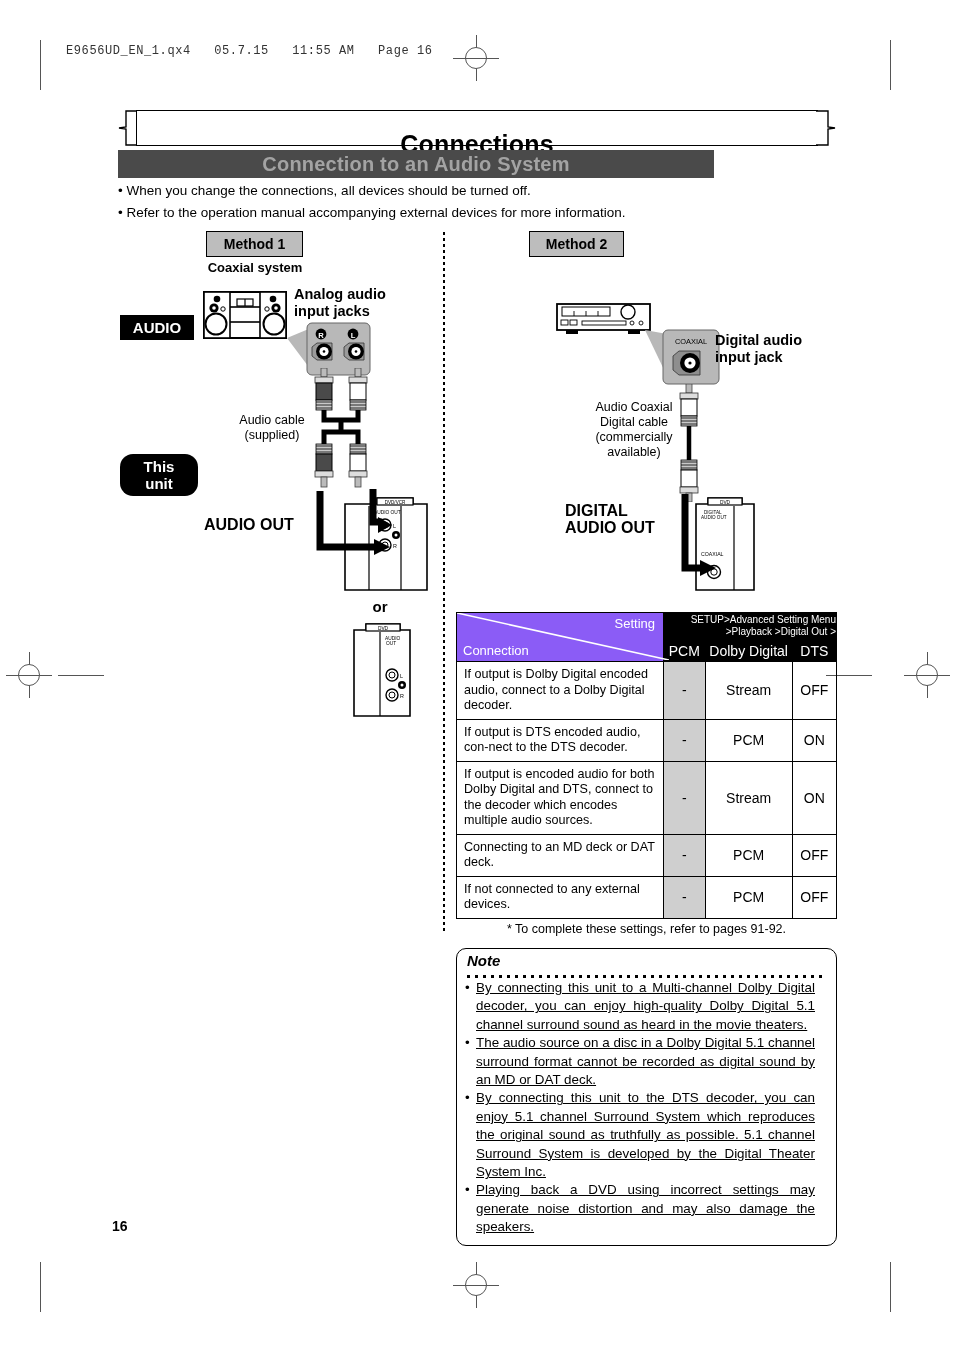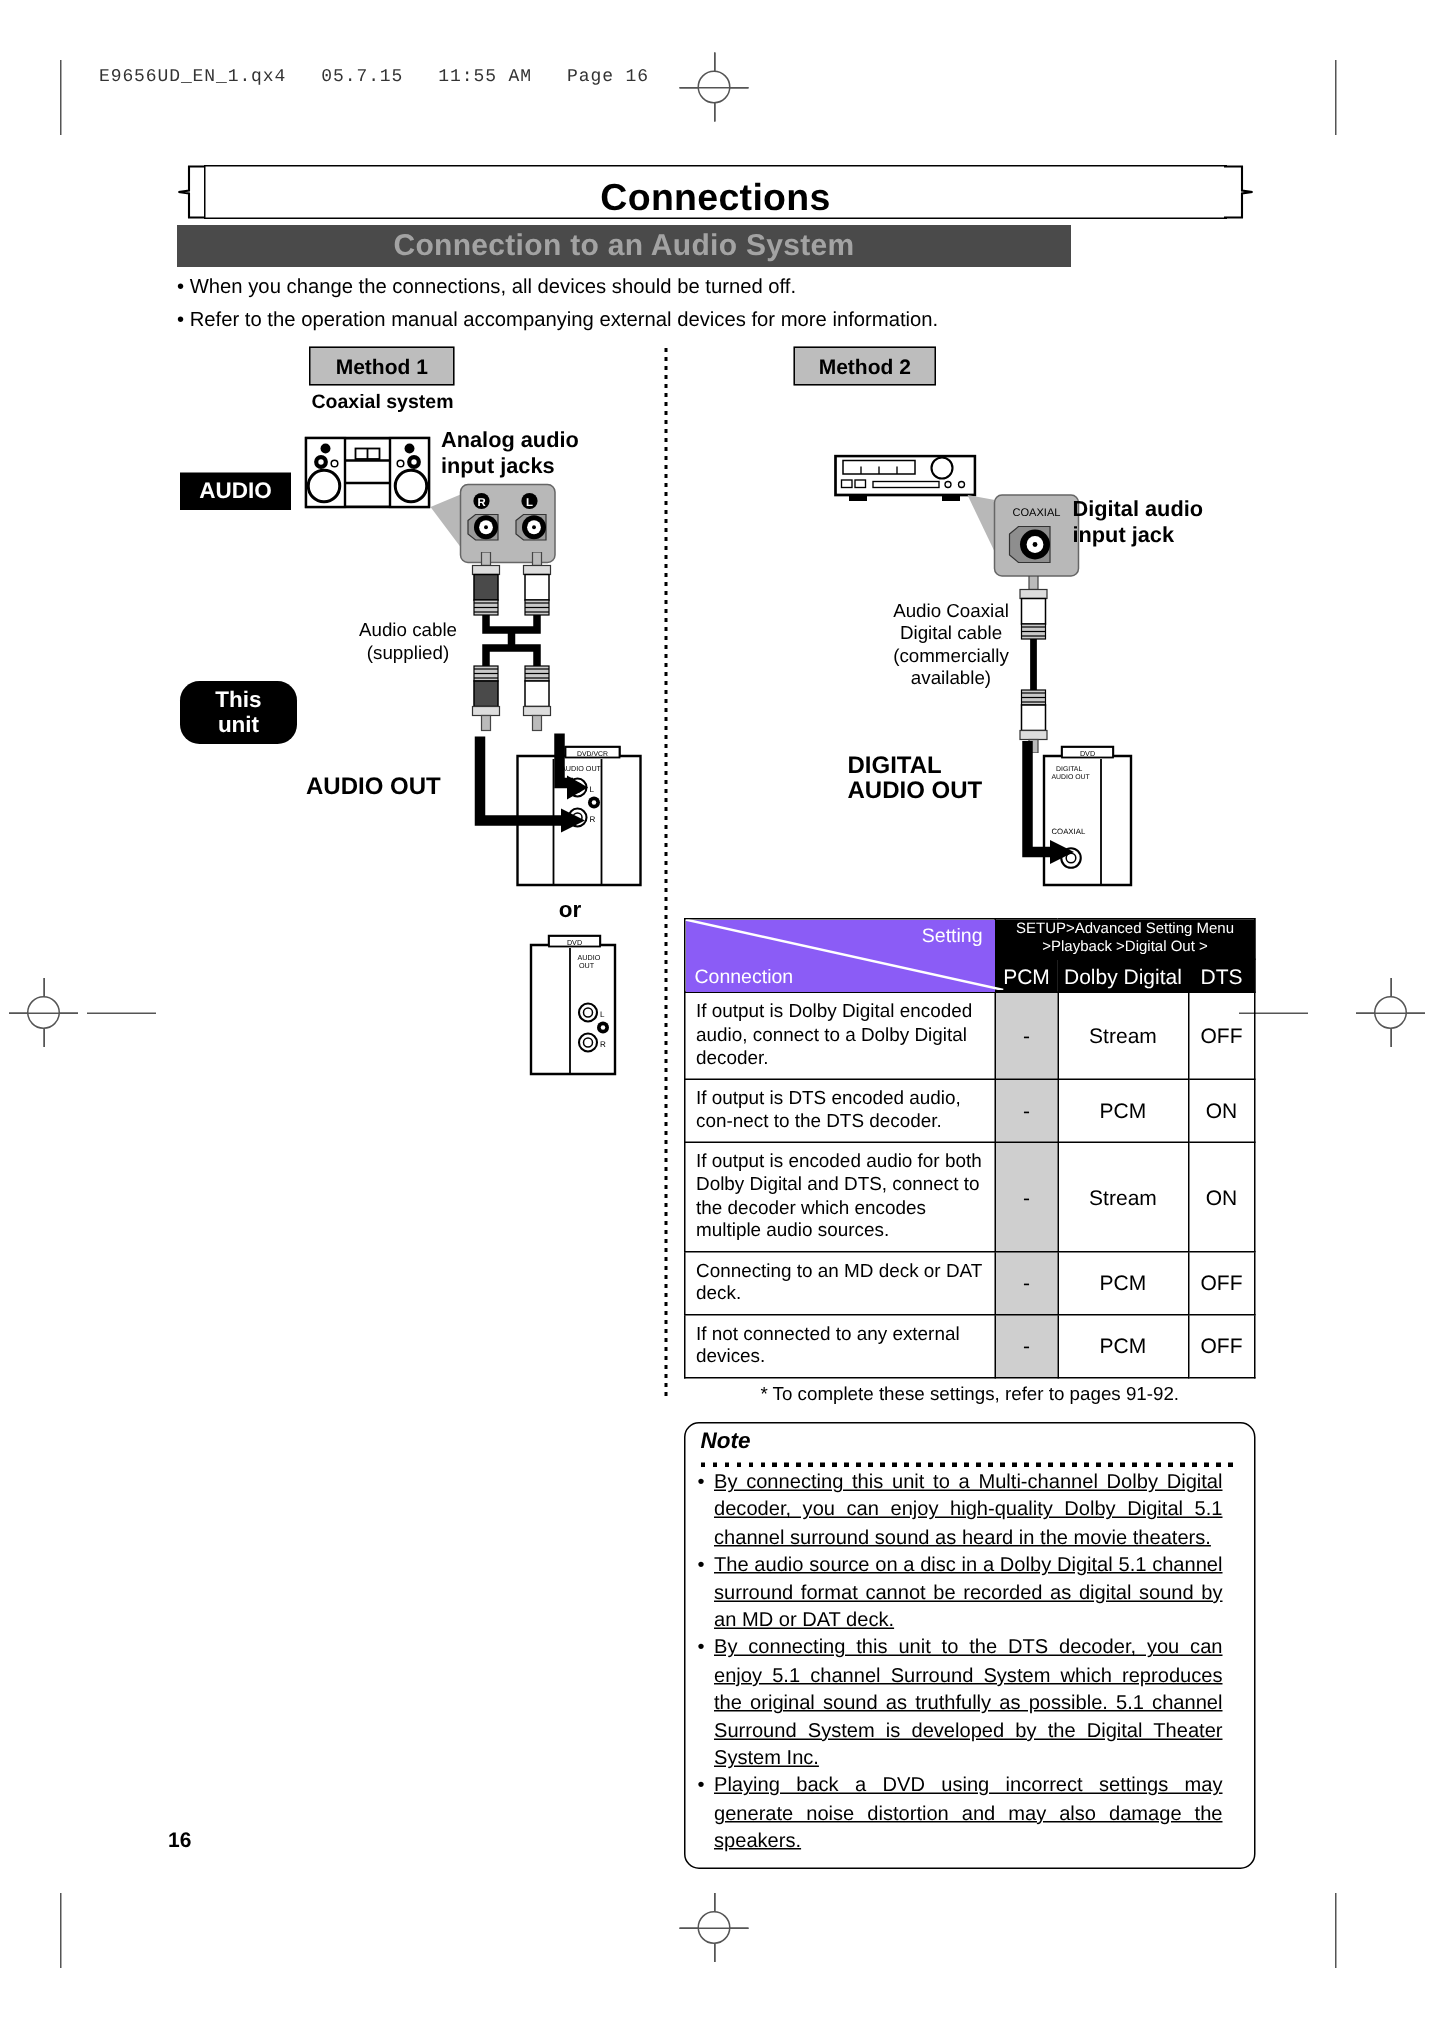--- a/index.html
+++ b/index.html
@@ -35,21 +35,21 @@
     border:1.4px solid #000;background:#fff;box-sizing:border-box;
   }
   .chapter .cap{
     position:absolute;top:0;width:20px;height:36px;
   }
   .chapter .cap.l{left:0;}
   .chapter .cap.r{right:0;}
   .chapter .cap svg{display:block;}
   .chapter h1{
     position:absolute;left:0;right:0;top:0;height:36px;line-height:36px;
-    margin:4px;text-align:center;font-size:25px;font-weight:bold;letter-spacing:.2px;
+    margin:16px;text-align:center;font-size:25px;font-weight:bold;letter-spacing:.2px;
   }
 
   .sectionbar{
     position:absolute;left:118px;top:150px;width:596px;height:28px;
     background:#4a4a4a;color:#a3a3a3;text-align:center;
     font-size:20px;font-weight:bold;line-height:28px;letter-spacing:.2px;
   }
 
   .bullets{position:absolute;left:118px;top:183px;width:730px;}
   .bullets p{margin:0 0 6px 0;font-size:13.5px;line-height:16px;}
@@ -433,21 +433,21 @@
   <table class="tbl">
     <tbody>
         <tr>
       <td class="hd-diag" rowspan="2">
         <svg class="slash" width="212" height="47" viewBox="0 0 212 47" preserveAspectRatio="none">
               <line x1="0" y1="0" x2="212" y2="47" stroke="#fff" stroke-width="1.6"></line>
             </svg>
         <span class="setting">Setting</span>
         <span class="conn">Connection</span>
       </td>
-      <td class="hd-menu" colspan="3" style="white-space:pre-line;">SETUP&gt;Advanced Setting Menu
+      <td class="hd-menu" colspan="3" style="white-space:pre-line;text-align:right;">SETUP&gt;Advanced Setting Menu
 &gt;Playback &gt;Digital Out &gt;</td>
     </tr>
     <tr>
       <td class="hd-col c-pcm">PCM</td>
       <td class="hd-col c-dd">Dolby Digital</td>
       <td class="hd-col c-dts">DTS</td>
     </tr>
 
     <tr>
       <td class="desc">If output is Dolby Digital encoded audio, connect to a Dolby Digital decoder.</td>

